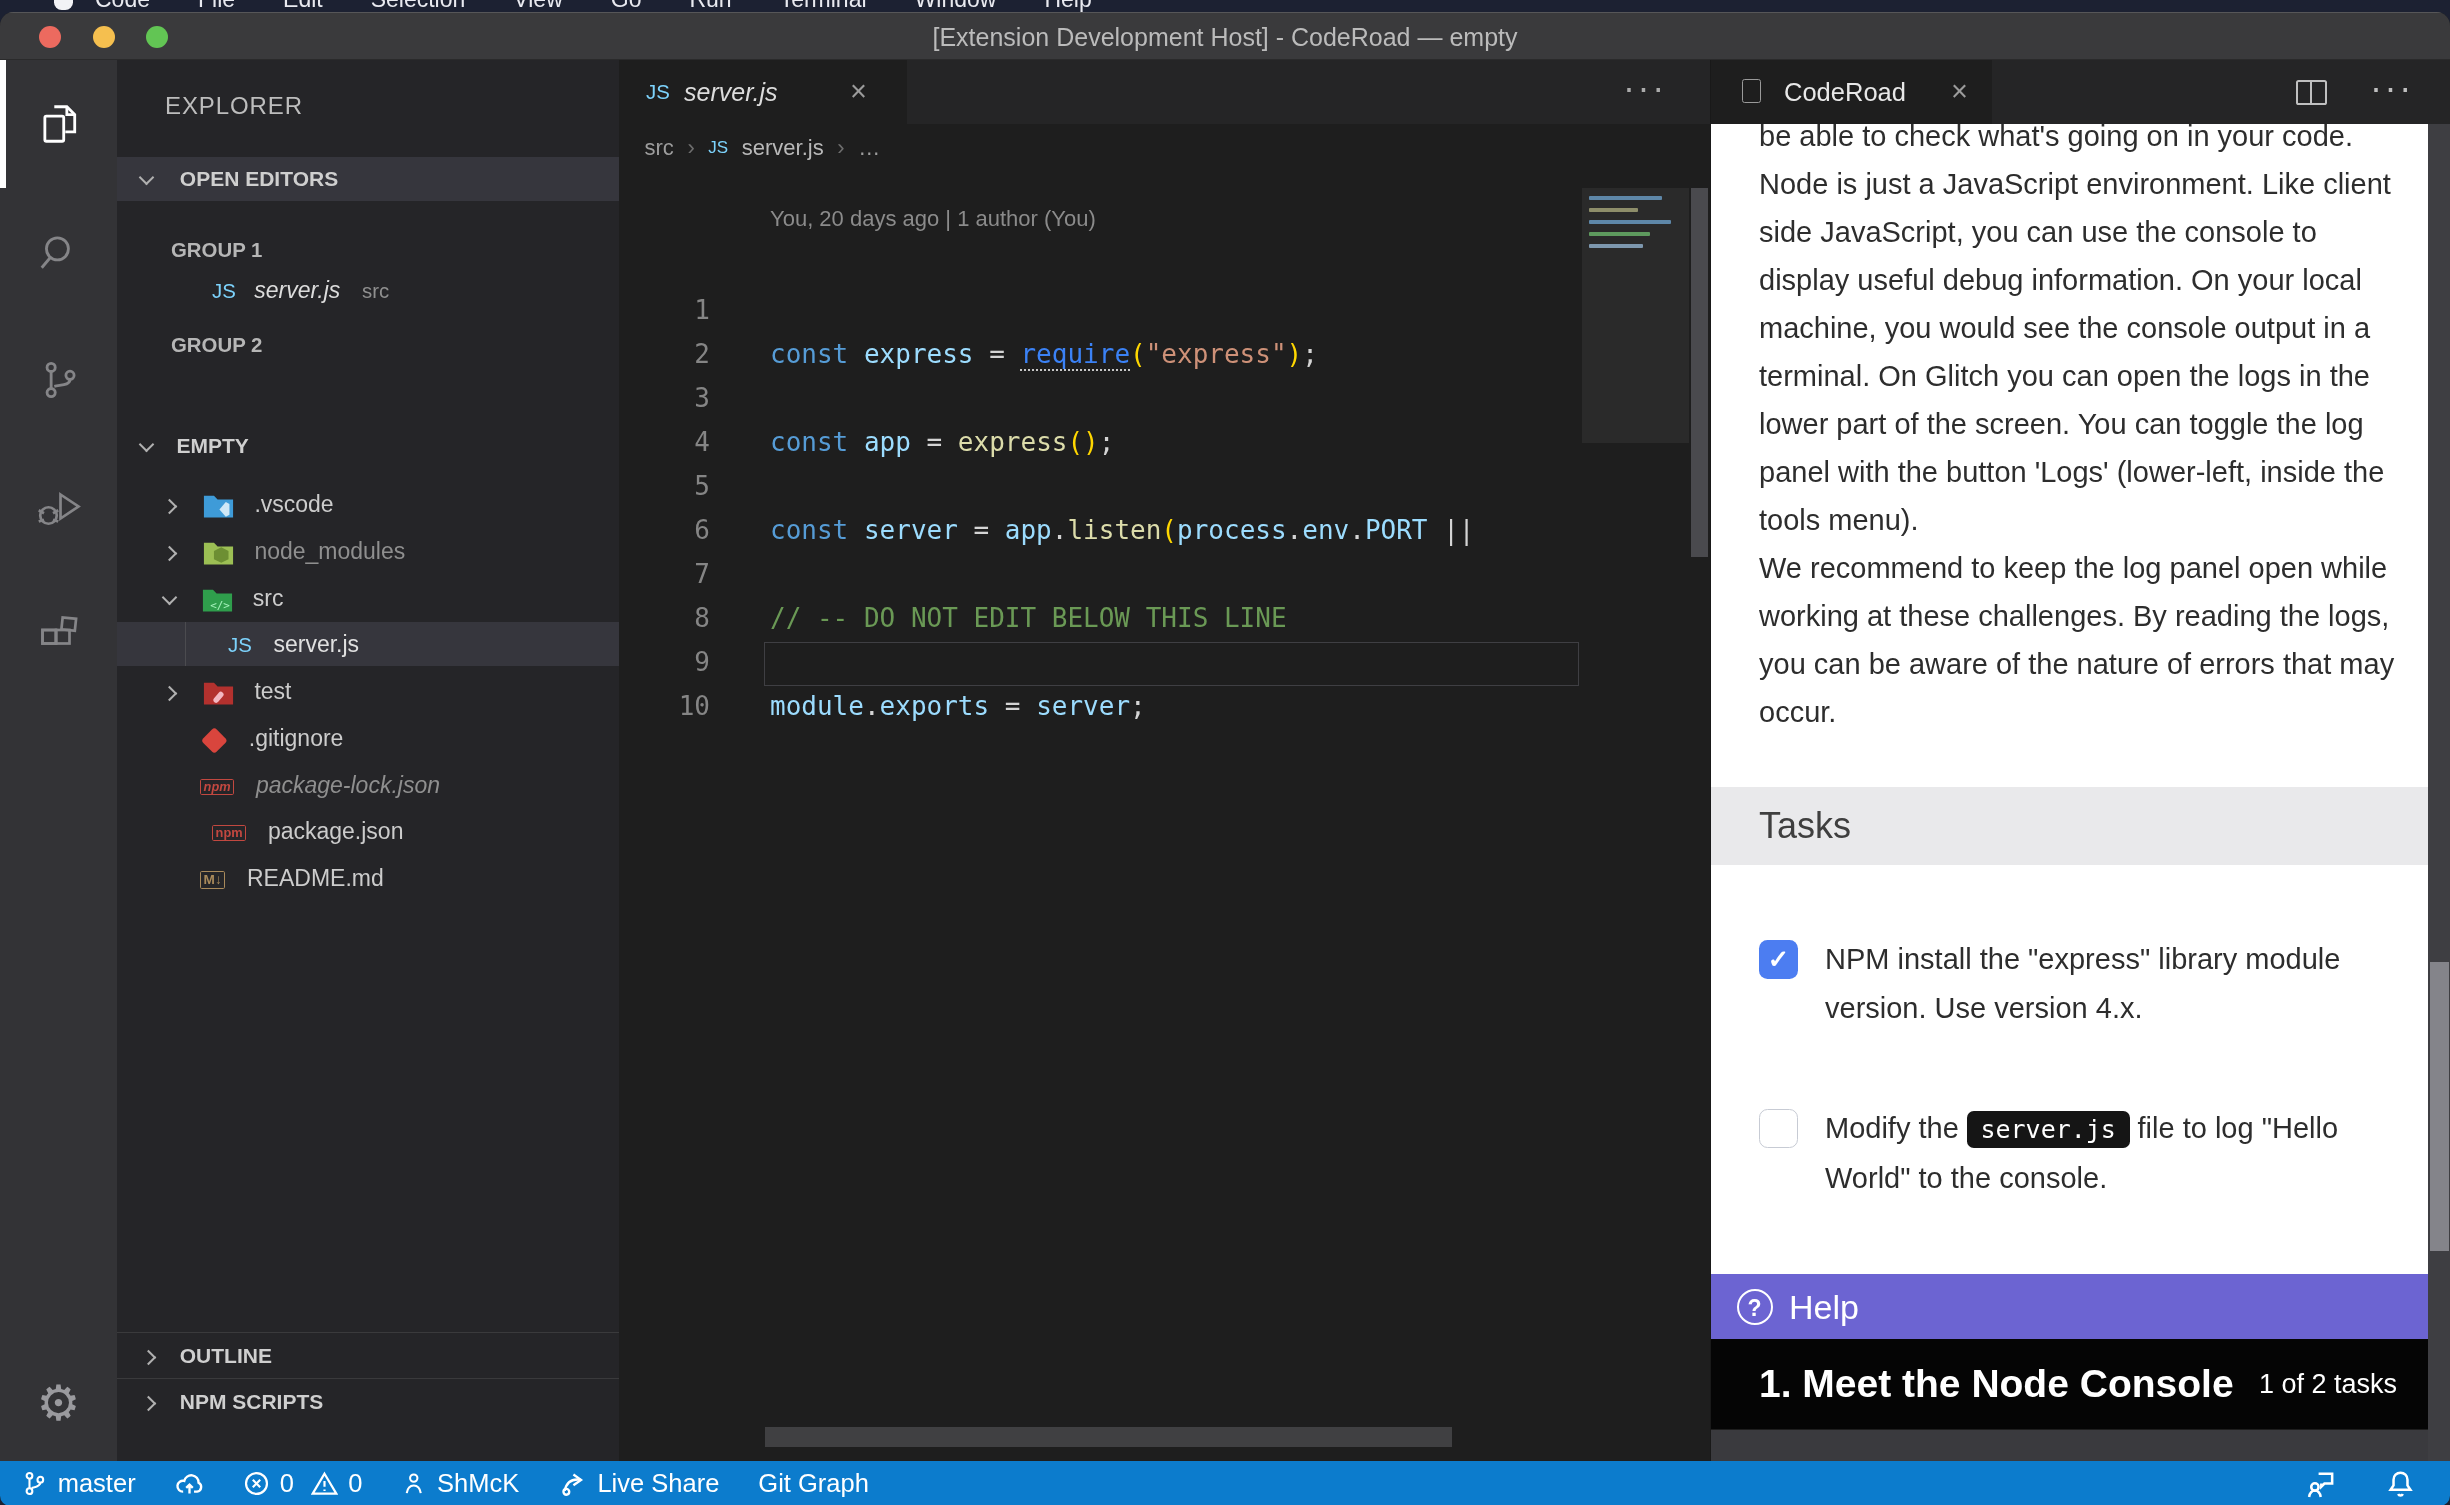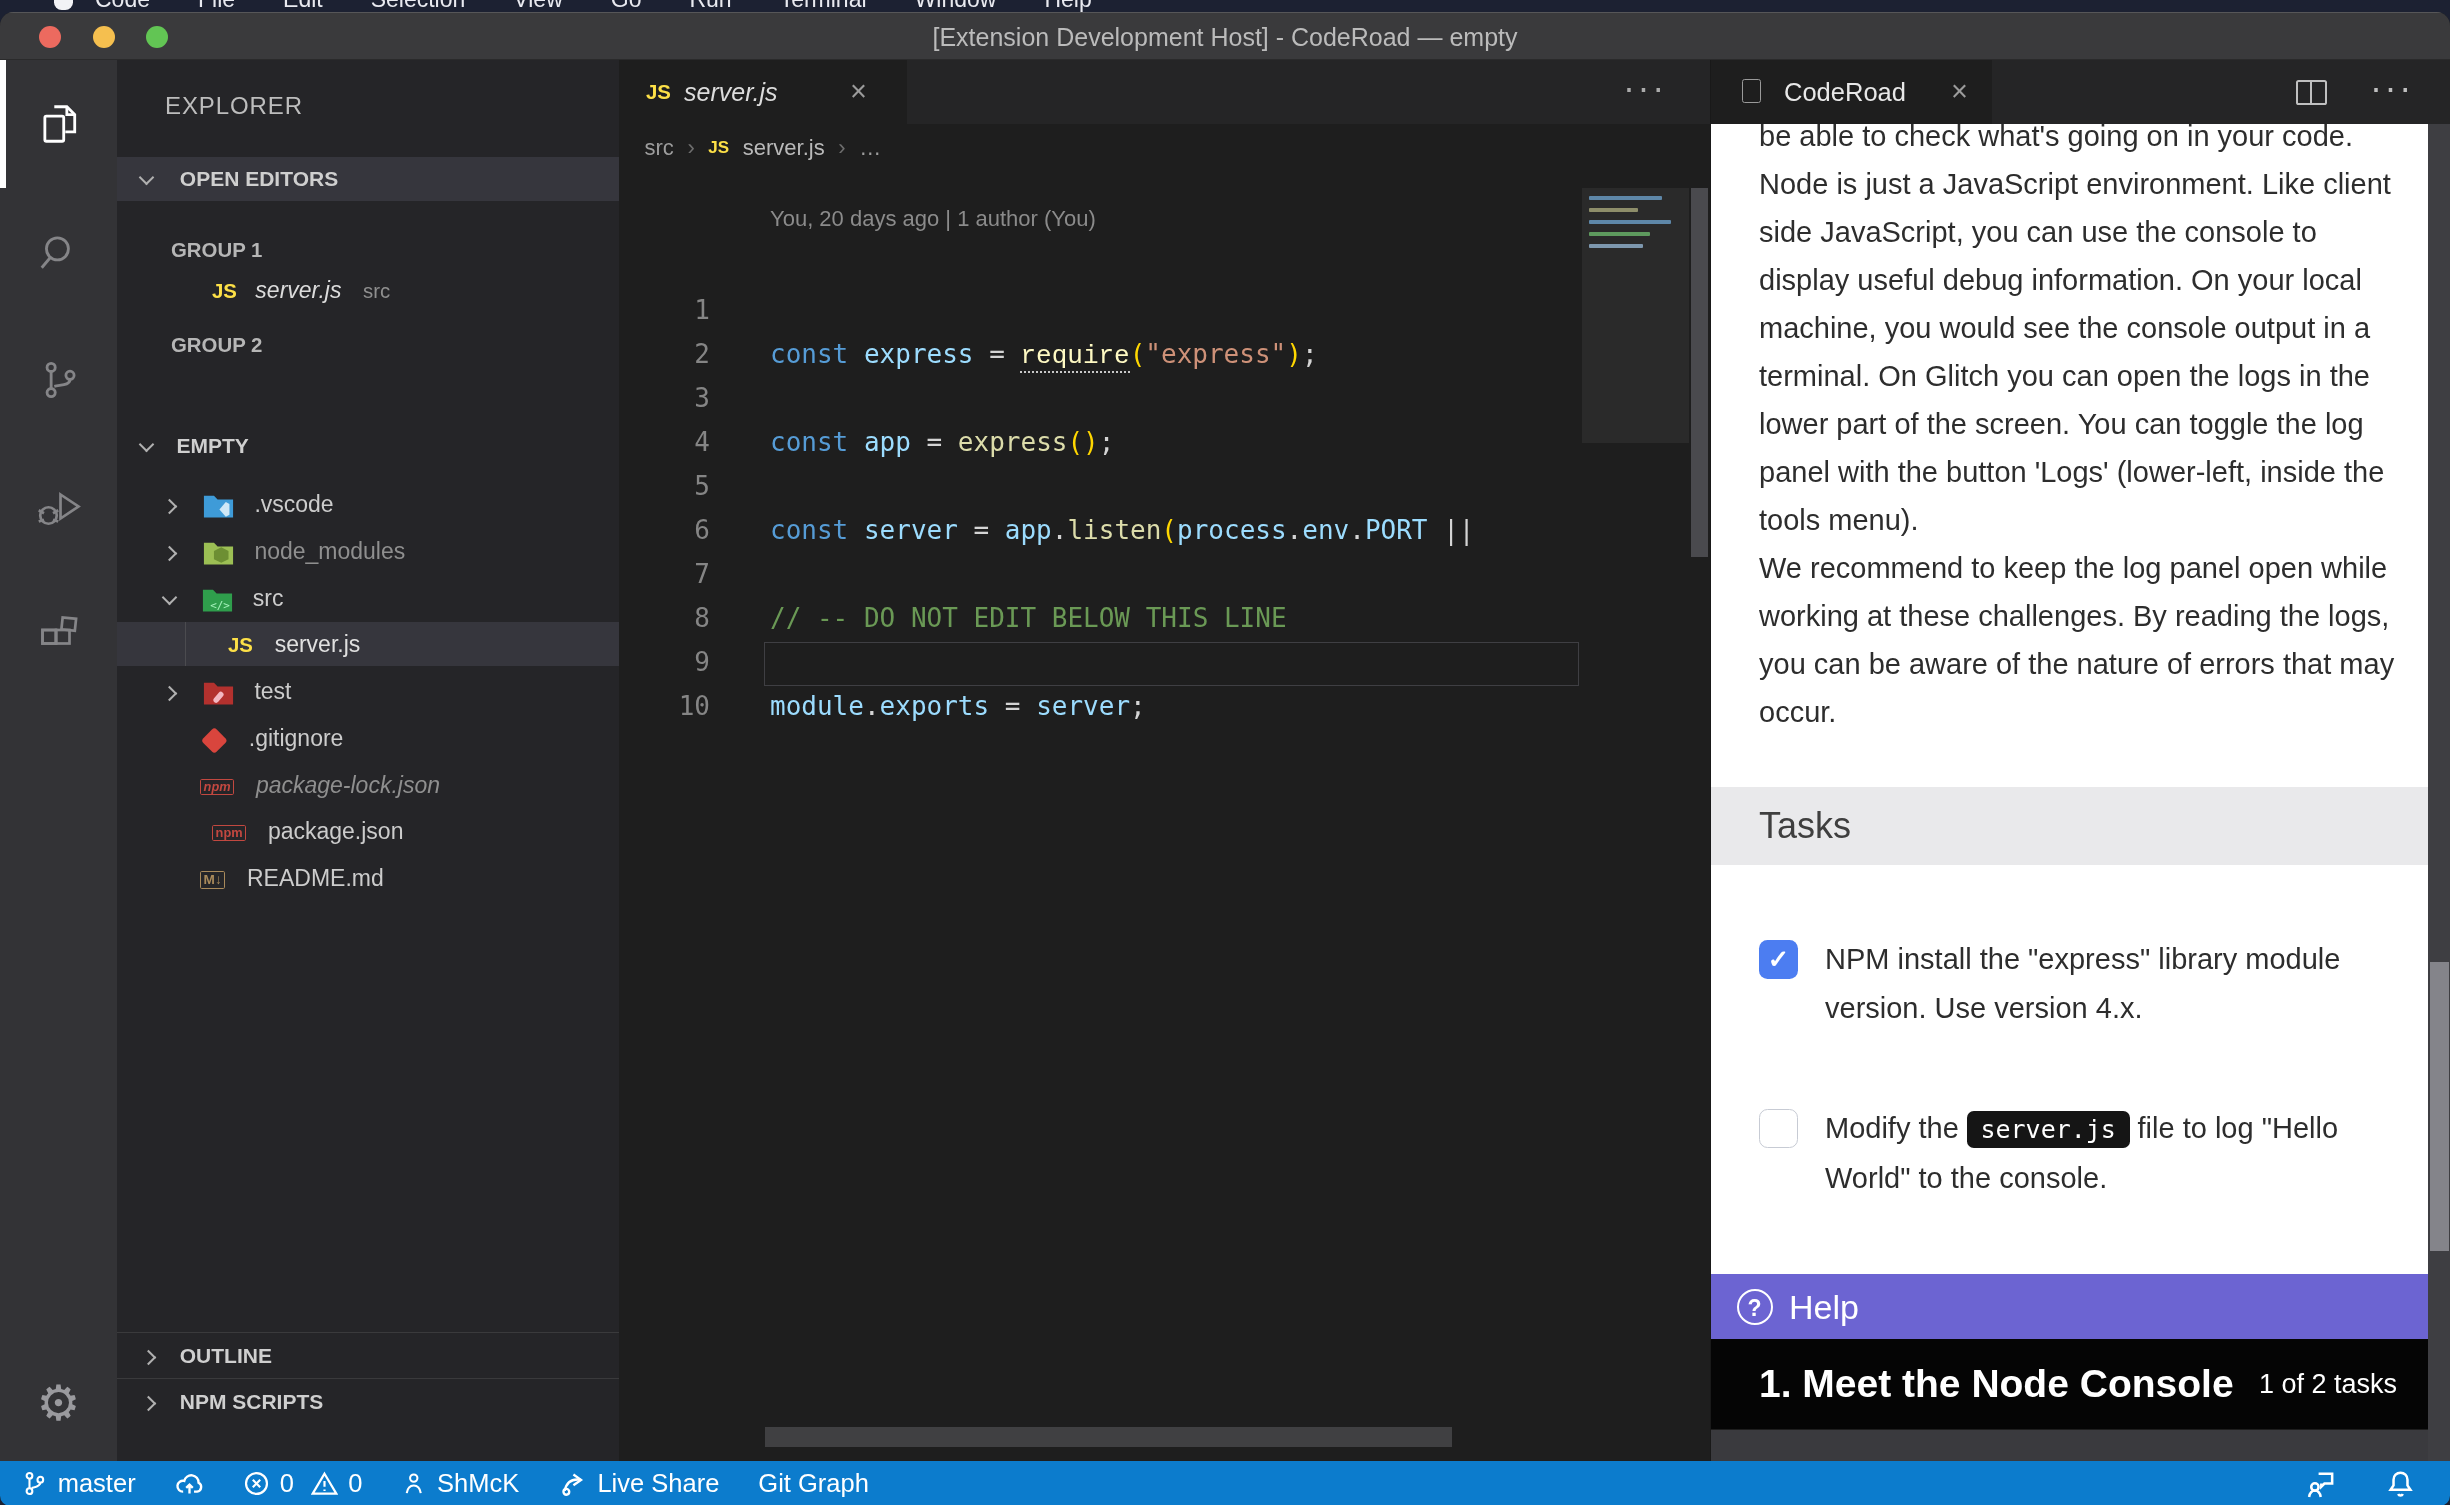--- a/index.html
+++ b/index.html
@@ -46,21 +46,21 @@
   #ex-title { position:absolute; left:48px; top:32px; font-size:24px; color:#BDBDBD; letter-spacing:0.9px; }
   .sec-head { position:absolute; left:0; width:502px; height:44px; line-height:44px;
     font-weight:bold; font-size:21px; color:#CFCFCF; }
   .chev { display:inline-block; width:11px; height:11px; border-right:2.1px solid #B0B0B0;
     border-bottom:2.1px solid #B0B0B0; }
   .chev.right { transform:rotate(-45deg); }
   .chev.down  { transform:rotate(45deg); }
   .grp { position:absolute; left:54px; font-weight:bold; font-size:20.4px; color:#B6B6B6; }
   .row-sel { background:#36363D; }
   .srow { position:absolute; left:0; width:502px; height:44px; line-height:44px; }
-  .jsbadge { color:#fde047; font-weight:bold; font-size:20.4px; }
+  .jsbadge { color:#7dd3fc; font-weight:normal; font-size:20.4px; }
   .dim { color:#8F8F8F; }
   .docicon { display:inline-block; width:18.7px; height:24px; border:1.7px solid #9A9A9A;
     border-radius:2.6px; }
   .tree-row { position:absolute; left:0; width:502px; height:44px; line-height:44px; }
   .npmbadge { display:inline-block; border:1.7px solid #C24840; color:#C24840; font-size:12.8px;
     font-weight:bold; line-height:14.5px; padding:0 2.6px; border-radius:1.7px; vertical-align:middle; }
   .mdbadge { display:inline-block; border:1.7px solid #A98A5B; color:#A98A5B; font-size:13.6px;
     font-weight:bold; line-height:16px; padding:0 2.6px; border-radius:1.7px; vertical-align:middle; }
   .giticon { display:inline-block; width:18.7px; height:18.7px; background:#D9453D;
     transform:rotate(45deg); border-radius:3.4px; vertical-align:middle; }
@@ -87,21 +87,21 @@
   #breadcrumb .file { color:#B9B9B9; }
   #breadcrumb .jsbadge { font-size:17px; }
   #blame { position:absolute; left:151px; top:146px; font-size:22px; color:#8B8B8B; }
   #code { position:absolute; left:0; top:184px; width:970px;
     font-family:"DejaVu Sans Mono", monospace; font-size:26px; }
   .cline { position:relative; height:44px; line-height:44px; white-space:pre; }
   .cline .ln { position:absolute; left:0; width:91px; text-align:right; color:#858585; }
   .cline .ct { position:absolute; left:151px; }
   .tk { color:#569CD6; } .tv { color:#9CDCFE; } .tf { color:#DCDCAA; }
   .ts { color:#CE9178; } .tb { color:#FFD700; } .tp { color:#D4D4D4; } .tc { color:#6A9955; }
-  .tfu { color:#fef9c3; border-bottom:2.6px dotted #C8C8C8;font-family:Liberation Mono, monospace; }
+  .tfu { color:#3b82f6; border-bottom:2.6px dotted #C8C8C8; }
   #curline { position:absolute; left:145px; top:398px; width:815px; height:44px;
     border:1.7px solid #3F3F43; }
   #minimap { position:absolute; left:963px; top:128px; width:107px; height:255px;
     background:rgba(121,121,121,0.14); }
   #minimap .mbar { height:4.3px; margin:7.7px 0 0 6.8px; border-radius:0.9px; }
   #vscroll { position:absolute; left:1072px; top:128px; width:17px; height:369px; background:#4A4A4E; }
   #hscroll { position:absolute; left:146px; top:1367px; width:687px; height:20.4px; background:#404042; }
 
   
   #panel { position:absolute; left:1710px; top:0; width:740px; height:1401px; background:#1E1E1E;

